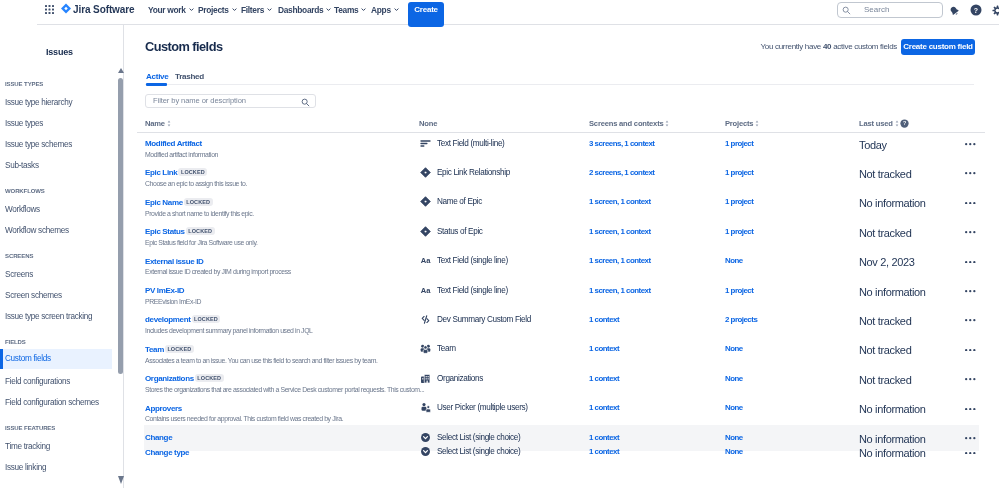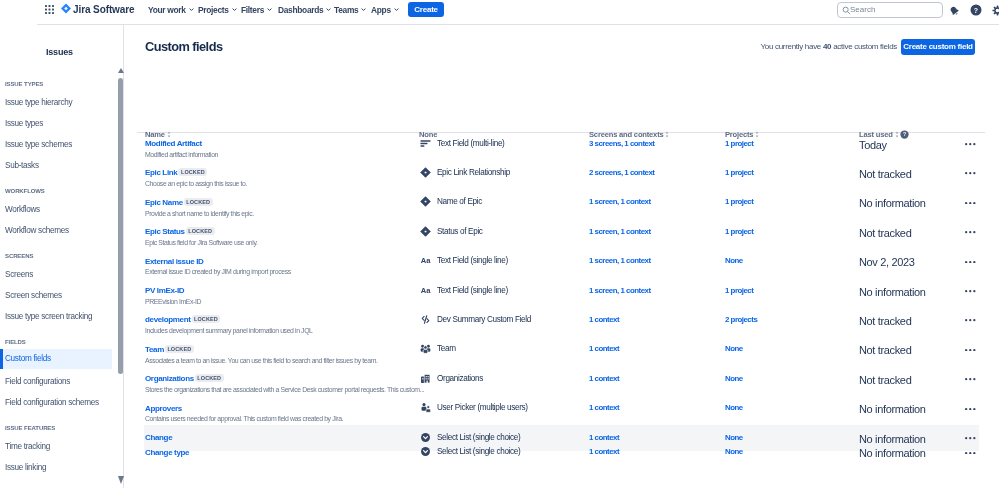--- a/index.html
+++ b/index.html
@@ -4,24 +4,24 @@
 <style>
 * { margin:0; padding:0; box-sizing:border-box; }
 html,body { width:999px; height:488px; overflow:hidden; background:#fff;
   font-family:"Liberation Sans", sans-serif; }
 .abs { position:absolute; }
 
 #nav { position:absolute; left:0; top:0; width:999px; height:25px; background:#fff;
   border-bottom:1px solid #DFE1E6;margin-left:37px; }
 .navitem { position:absolute; top:4.5px; font-size:8.4px; font-weight:600; color:#344563; letter-spacing:-.3px; }
 .chev { display:inline-block; width:5px; height:5px; margin-left:3px; position:relative; top:-1px; }
-#createbtn { position:absolute; left:371px; top:2px; width:36px; height:15px; background:#0C66E4;
+#createbtn { position:absolute; left:371px; top:2px; width:36px; height:25px; background:#0C66E4;
   border-radius:3px; color:#fff; font-size:8px; font-weight:700; text-align:center; line-height:15px; letter-spacing:-.2px; }
 #navsearch { position:absolute; left:800px; top:2px; width:106px; height:16px; border:1px solid #C1C7D0;
-  border-radius:4px; font-size:8px; color:#7A869A; line-height:14px; padding-left:12px; }
+  border-radius:4px; font-size:8px; color:#7A869A; line-height:14px; padding-left:26px; }
 #avatar { position:absolute; left:974.5px; top:4px; width:13px; height:13px; border-radius:50%;
   background:#5F4BC6; color:#fff; font-size:5.5px; font-weight:700; text-align:center; line-height:13px; }
 
 #sidebar { position:absolute; left:0; top:25px; width:124px; height:463px; background:#fff;
   border-right:1px solid #DFE1E6; }
 #sidebar .hd { position:absolute; left:5px; font-size:9px; font-weight:700; color:#172B4D; letter-spacing:-.2px;margin-left:41px; }
 #sidebar .sec { position:absolute; left:5px; font-size:6px; font-weight:700; color:#5E6C84; letter-spacing:-.1px; }
 #sidebar .it { position:absolute; left:5px; top:0; font-size:8.2px; color:#42526E; white-space:nowrap; letter-spacing:-.3px; }
 #sel { position:absolute; left:0; top:324px; width:112px; height:20px; background:#E9F2FF;
   border-left:3px solid #0C66E4; }
@@ -37,21 +37,21 @@
   color:#fff; font-size:8px; font-weight:700; text-align:center; line-height:16px; letter-spacing:-.25px; }
 #tabs { position:absolute; left:21px; top:43.5px; width:829px; height:13px; border-bottom:1px solid #EBECF0; }
 .tab { position:absolute; top:0; font-size:8.1px; font-weight:700; letter-spacing:-.3px; }
 #tab1 { left:1px; color:#0C66E4; }
 #tab1u { position:absolute; left:0.5px; top:11.5px; width:21.5px; height:2.5px; background:#0C66E4; border-radius:1px; }
 #tab2 { left:30px; color:#42526E; }
 #filter { position:absolute; left:21px; top:65.5px; width:171px; height:14.5px; border:1px solid #DFE1E6;
   border-radius:3px; font-size:7.6px; color:#7A869A; line-height:12.5px; padding-left:7px; letter-spacing:-.1px; }
 
 #thead { position:absolute; left:13px; top:89px; width:848px; height:16px; border-bottom:1px solid #DFE1E6; }
-#thead span { position:absolute; top:13px; font-size:7.6px; font-weight:600; color:#5E6C84; letter-spacing:-.2px; }
+#thead span { position:absolute; top:2px; font-size:7.6px; font-weight:600; color:#5E6C84; letter-spacing:-.2px; }
 .row { position:absolute; left:13px; width:848px; height:29.4px; }
 .row .nm { position:absolute; left:8px; top:4.5px; font-size:8px; font-weight:700; color:#0C66E4; white-space:nowrap; letter-spacing:-.35px; }
 .row .lk { display:inline-block; background:#EBECF0; color:#42526E; font-size:5.5px; font-weight:700;
   border-radius:3px; padding:1px 2.5px; margin-left:1px; position:relative; top:-1px; letter-spacing:.1px; }
 .row .ds { position:absolute; left:8px; top:16.4px; font-size:6.9px; color:#6B778C; white-space:nowrap; letter-spacing:-.4px; }
 .row .ic { position:absolute; left:283px; top:3px; width:11px; height:11px; }
 .row .tp { position:absolute; left:300px; top:4px; font-size:8.2px; color:#172B4D; white-space:nowrap; letter-spacing:-.35px; }
 .row .sc { position:absolute; left:452px; top:4px; font-size:7.9px; font-weight:700; color:#0C66E4; letter-spacing:-.5px; }
 .row .pj { position:absolute; left:588px; top:4px; font-size:7.9px; font-weight:700; color:#0C66E4; letter-spacing:-.5px;text-align:right; }
 .row .lu { position:absolute; left:722px; top:4px; font-size:11px; color:#243757; letter-spacing:-.35px; }
@@ -158,20 +158,31 @@
   <div class="it" style="top:438px">Issue linking</div>
   <div class="sarrow" style="top:43px; border-left:3.5px solid transparent; border-right:3.5px solid transparent; border-bottom:5px solid #6B778C;"></div>
   <div id="sbthumb"></div>
   <div class="sarrow" style="top:451px; border-left:3.5px solid transparent; border-right:3.5px solid transparent; border-top:8px solid #6B778C;"></div>
 </div>
 
 <div id="main">
   <div id="title">Custom fields</div>
   <div id="have">You currently have <b>40</b> active custom fields</div>
   <div id="cfbtn">Create custom field</div>
+  <div id="tabs">
+    <span class="tab" id="tab1">Active</span>
+    <div id="tab1u"></div>
+    <span class="tab" id="tab2">Trashed</span>
+  </div>
+  <div id="filter">Filter by name or description
+    <svg class="abs" style="left:155px;top:3px" width="9" height="9" viewBox="0 0 16 16">
+      <circle cx="6.5" cy="6.5" r="4.5" fill="none" stroke="#505F79" stroke-width="1.6"></circle>
+      <path d="M10 10 L14 14" stroke="#505F79" stroke-width="1.6" stroke-linecap="round"></path>
+    </svg>
+  </div>
   <div id="thead">
     <span style="left:8px">Name <svg width="4" height="7" viewBox="0 0 8 14" style="vertical-align:-1px">
           <path fill="#98A2B3" d="M4 1 L6.6 5 H1.4 Z"></path>
           <path fill="#98A2B3" d="M4 13 L1.4 9 H6.6 Z"></path>
         </svg></span>
     <span style="left:282px">None</span>
     <span style="left:452px">Screens and contexts <svg width="4" height="7" viewBox="0 0 8 14" style="vertical-align:-1px">
           <path fill="#98A2B3" d="M4 1 L6.6 5 H1.4 Z"></path>
           <path fill="#98A2B3" d="M4 13 L1.4 9 H6.6 Z"></path>
         </svg></span>

